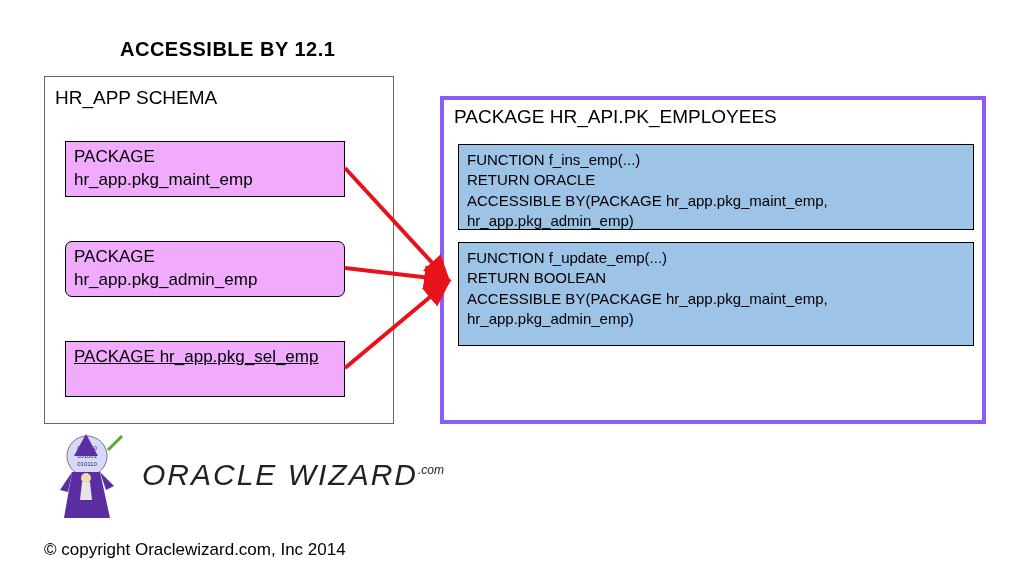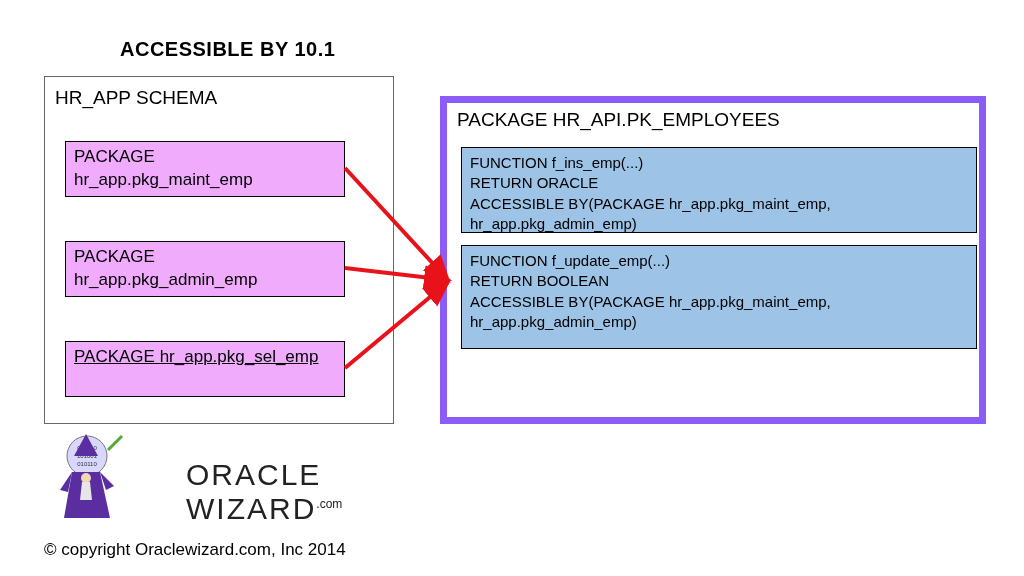--- a/index.html
+++ b/index.html
@@ -39,29 +39,29 @@
     left: 20px;
     width: 280px;
     height: 56px;
     background: #f0abfc;
     border: 1px solid #000;
     padding: 4px 8px;
     font-size: 17px;
     line-height: 1.35;
   }
   .pkg1 { top: 64px; }
-  .pkg2 { top: 164px; }
+  .pkg2 { top: 164px; border-radius: 7px; }
   .pkg3 { top: 264px; text-decoration: underline; }
   .api-box {
     position: absolute;
     top: 96px;
     left: 440px;
     width: 546px;
     height: 328px;
-    border: 7px solid #8b5cf6;
+    border: 4px solid #8b5cf6;
     background: #fff;
   }
   .api-title {
     position: absolute;
     top: 6px;
     left: 10px;
     font-size: 19px;
   }
   .func {
     position: absolute;
@@ -100,31 +100,31 @@
   .wizard-fig {
     position: absolute;
     left: 0; top: 0;
     width: 90px; height: 90px;
   }
   .logo-text {
     position: absolute;
     left: 100px;
     top: 28px;
     font-family: "Comic Sans MS", cursive, sans-serif;
+    font-style: italic;
     font-size: 30px;
     letter-spacing: 2px;
     color: #222;
-    margin-left: 44px;
   }
   .logo-text .small { font-size: 12px; letter-spacing: 0; vertical-align: super; }
 </style>
 </head>
 <body>
 
-<div class="title">ACCESSIBLE BY 10.1</div>
+<div class="title">ACCESSIBLE BY 12.1</div>
 
 <div class="schema-box">
   <div class="schema-title">HR_APP SCHEMA</div>
   <div class="pkg pkg1">PACKAGE
 hr_app.pkg_maint_emp</div>
   <div class="pkg pkg2">PACKAGE
 hr_app.pkg_admin_emp</div>
   <div class="pkg pkg3">PACKAGE
 hr_app.pkg_sel_emp</div>
 </div>

